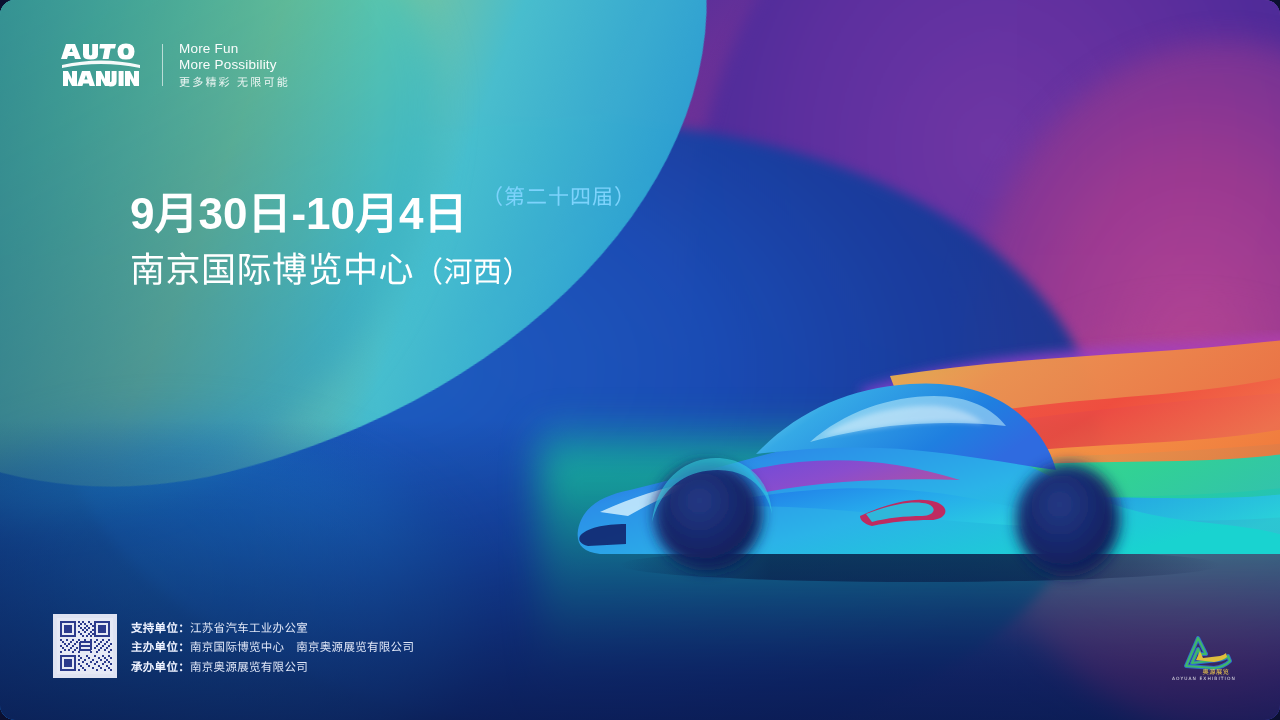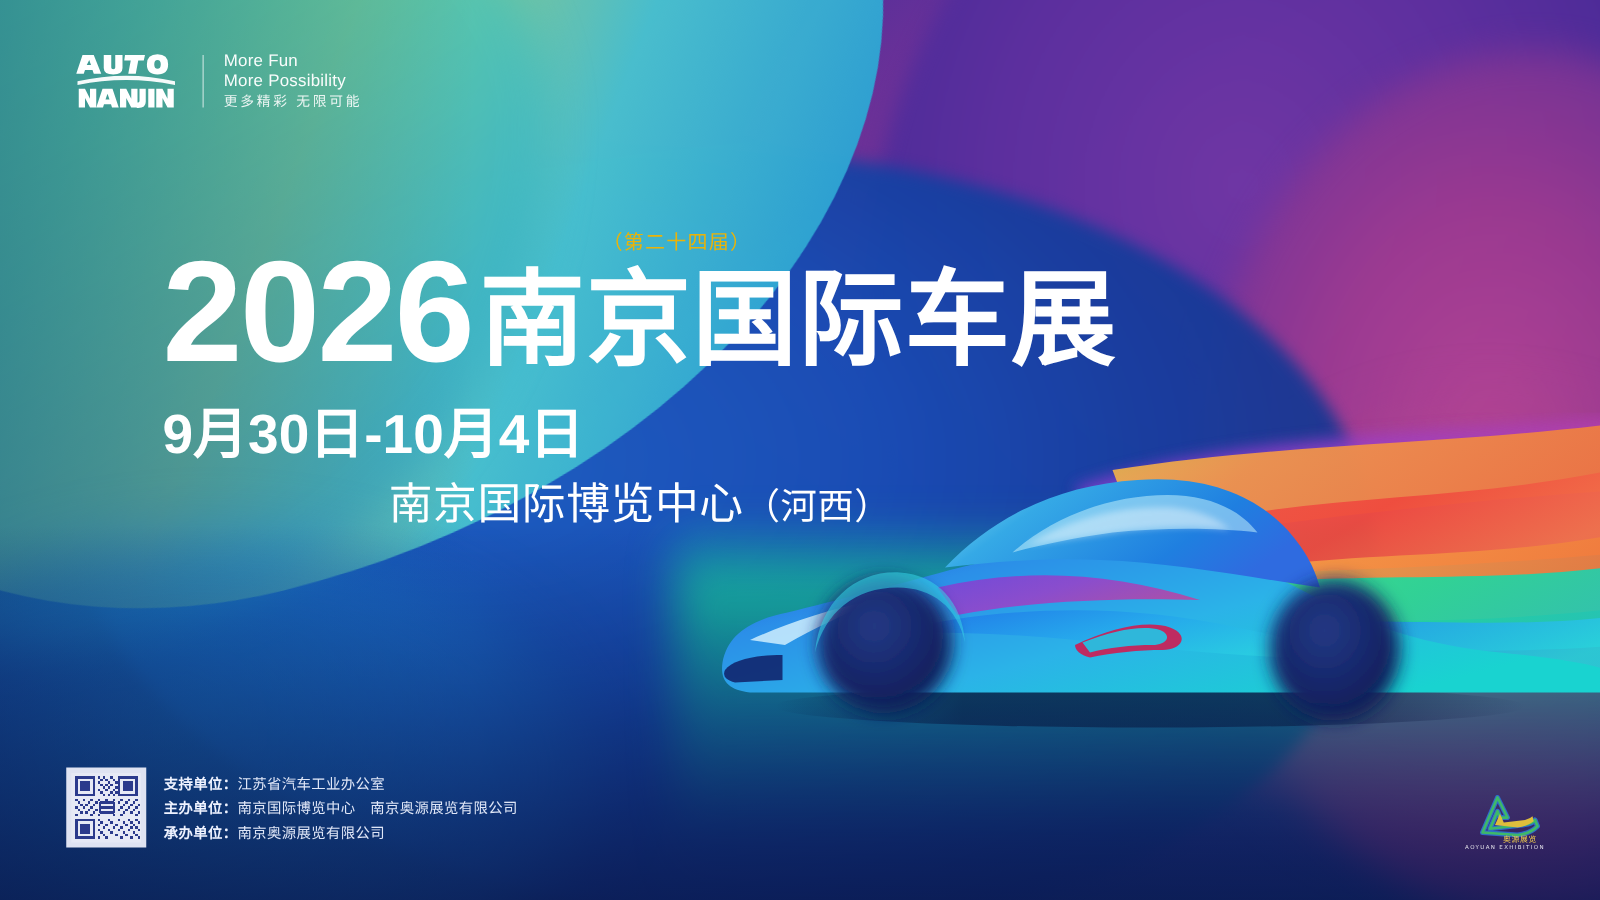--- a/index.html
+++ b/index.html
@@ -11,20 +11,21 @@
   body {
     font-family: "Liberation Sans", "DejaVu Sans", sans-serif;
   }
 
   .poster {
     position: relative;
     width: 1280px;
     height: 720px;
     overflow: hidden;
     background: #12358f;
+    border-radius: 15px;
   }
 
   
   .bg-base {
     position: absolute;
     inset: 0;
     background:
       radial-gradient(120% 100% at 96% 22%, #b63a86 0%, #8e3591 22%, #5a2f9a 42%, #2c2f96 62%, #16378f 80%, #103a8e 100%),
       linear-gradient(135deg, #2fd6b5 0%, #1fb5cc 18%, #1573c9 42%, #1450b4 62%, #123a96 100%);
   }
@@ -190,23 +191,23 @@
   .title-block {
     position: absolute;
     left: 130px;
     top: 170px;
     color: #fff;
   }
   .edition {
     position: absolute;
     left: 352px;
     top: 10px;
-    font-size: 16px;
+    font-size: 21px;
     letter-spacing: 1px;
-    color: #eab308;
+    color: #7dd3fc;
     white-space: nowrap;
   }
   .title-main {
     display: flex;
     align-items: baseline;
     margin-top: 28px;
   }
   .year {
     font-size: 115px;
     font-weight: 700;
@@ -436,24 +437,20 @@
     <div class="logo-divider"></div>
     <div class="tagline">
       <div class="en">More Fun</div>
       <div class="en">More Possibility</div>
       <div class="cn">更多精彩 无限可能</div>
     </div>
   </div>
 
   <div class="title-block">
     <div class="edition">（第二十四届）</div>
-    <div class="title-main">
-      <div class="year">2026</div>
-      <div class="title-cn">南京国际车展</div>
-    </div>
     <div class="date-line">9月30日-10月4日</div>
     <div class="venue-line">
       <span>南京国际博览中心</span><span class="paren">（河西）</span>
     </div>
   </div>
 
   <div class="footer">
     <div class="qr">
       <svg viewBox="0 0 56 56" xmlns="http://www.w3.org/2000/svg" shape-rendering="crispEdges">
         <rect width="56" height="56" fill="#e6e9f5"></rect>

